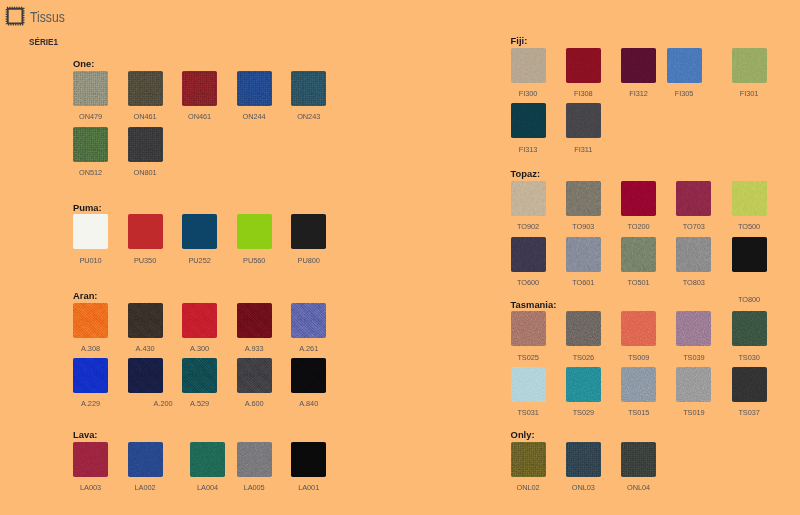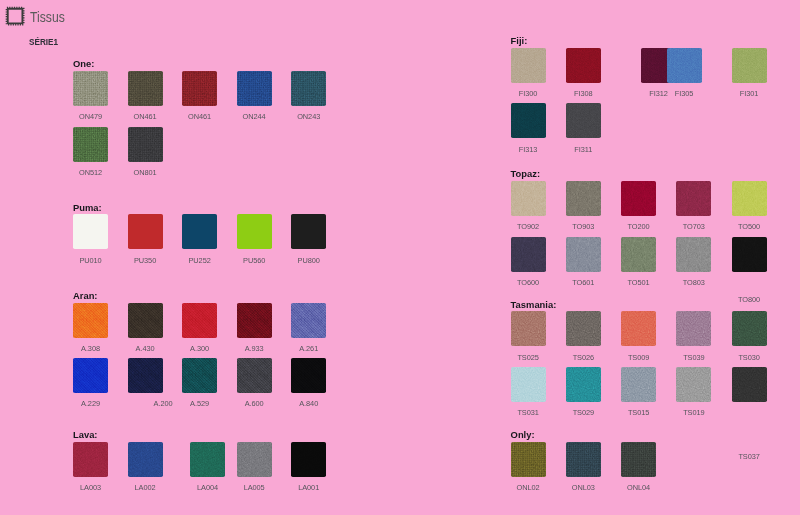--- a/index.html
+++ b/index.html
@@ -1,17 +1,17 @@
 <!DOCTYPE html>
 <html><head>
 <meta charset="utf-8">
 <style>
   html,body{margin:0;padding:0;background:#fff;}
   body{width:800px;height:515px;font-family:"Liberation Sans",sans-serif;overflow:hidden;-webkit-font-smoothing:antialiased;}
-  .page{position:relative;width:800px;height:515px;background:#f9a8d4;}
+  .page{position:relative;width:800px;height:515px;background:#fdba74;}
 
   .header{position:absolute;left:5.1px;top:6px;display:flex;align-items:center;}
   .swatch-icon{width:20.2px;height:20.2px;display:block;}
   .header-title{font-size:14.2px;color:#5a5a5a;margin-left:5px;line-height:1;position:relative;top:1.2px;transform:scaleX(0.86);transform-origin:left center;}
 
   .serie-label{position:absolute;left:29px;top:37.2px;font-size:8.6px;font-weight:bold;color:#2f2f38;letter-spacing:0px;transform:scaleX(0.95);transform-origin:left top;}
 
   .column{position:absolute;}
   .col-left{left:73px;top:71.3px;}
   .col-right{left:510.6px;top:47.9px;}
@@ -280,21 +280,21 @@
               <i></i>
             </div>
             <div class="lbl" style="top: 42.2px;">FI300</div>
           </div>
           <div class="cell" style="left: 55.25px; top: 0px;">
             <div class="sw tex-fine" style="background: rgb(140, 16, 34);">
               <i></i>
             </div>
             <div class="lbl" style="top: 42.2px;">FI308</div>
           </div>
-          <div class="cell" style="left: 110.5px; top: 0px; margin-left: 20px;">
+          <div class="cell" style="left: 110.5px; top: 0px;">
             <div class="sw tex-fine" style="background: rgb(90, 16, 49);">
               <i></i>
             </div>
             <div class="lbl" style="top: 42.2px;">FI312</div>
           </div>
           <div class="cell" style="left: 156px; top: 0px;">
             <div class="sw tex-fine" style="background: rgb(74, 121, 187);">
               <i></i>
             </div>
             <div class="lbl" style="top: 42.2px;">FI305</div>
@@ -438,21 +438,21 @@
           <div class="cell" style="left: 165.75px; top: 55.5px;">
             <div class="sw tex-wool" style="background: rgb(156, 156, 156);">
               <i></i>
             </div>
             <div class="lbl" style="top: 42.2px;">TS019</div>
           </div>
           <div class="cell" style="left: 221px; top: 55.5px;">
             <div class="sw tex-wool" style="background: rgb(51, 51, 51);">
               <i></i>
             </div>
-            <div class="lbl" style="top: 42.2px; margin-top: 44px;">TS037</div>
+            <div class="lbl" style="top: 42.2px;">TS037</div>
           </div>
         </div>
       </div>
       <div class="group" style="top: 393.8px;">
         <div class="group-title">Only:</div>
         <div class="grid">
           <div class="cell" style="left: 0px; top: 0px;">
             <div class="sw tex-linen" style="background: rgb(108, 99, 39);">
               <i></i>
               <u></u>

